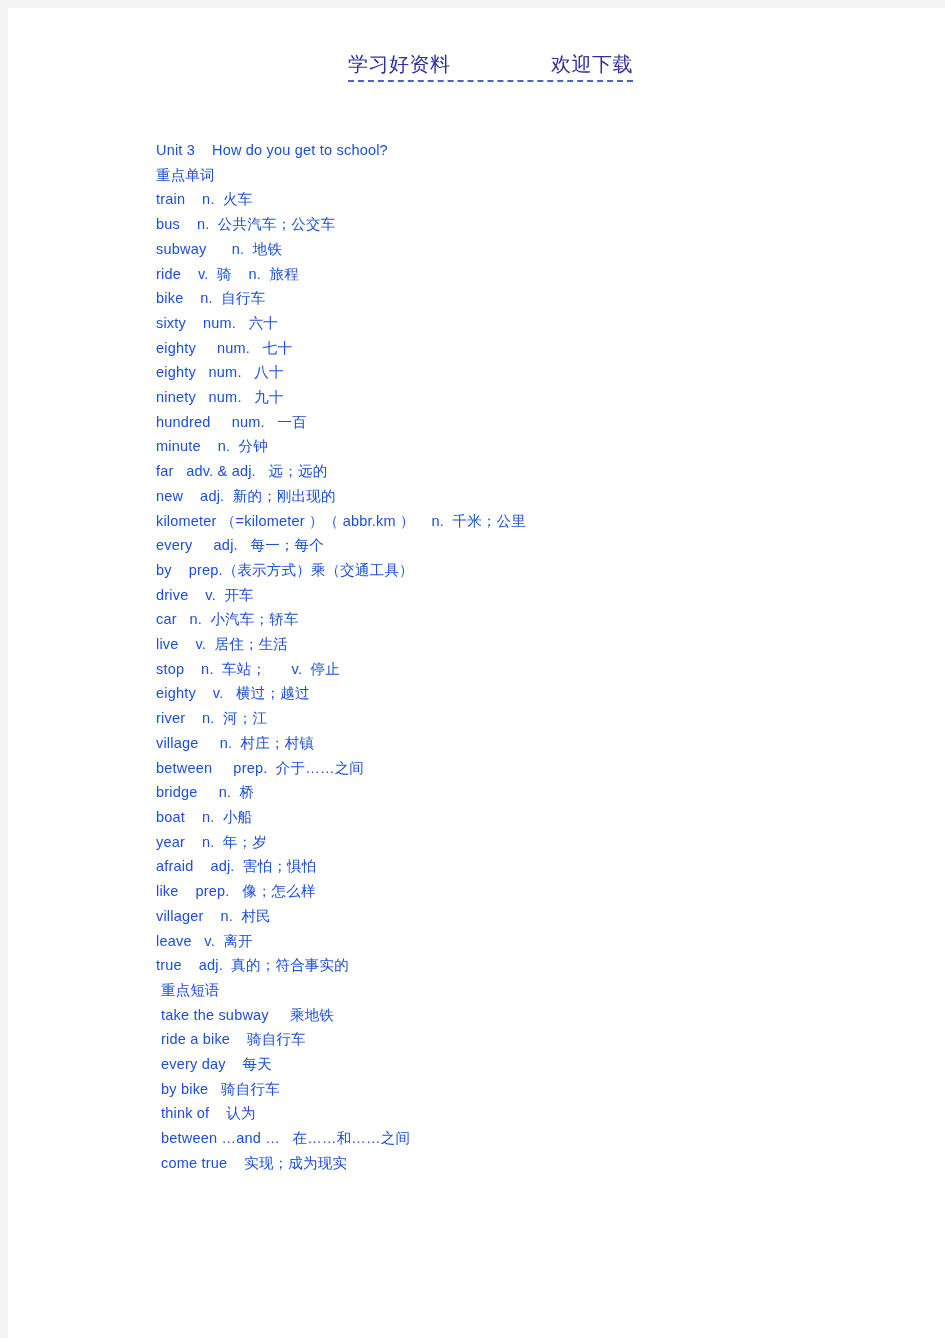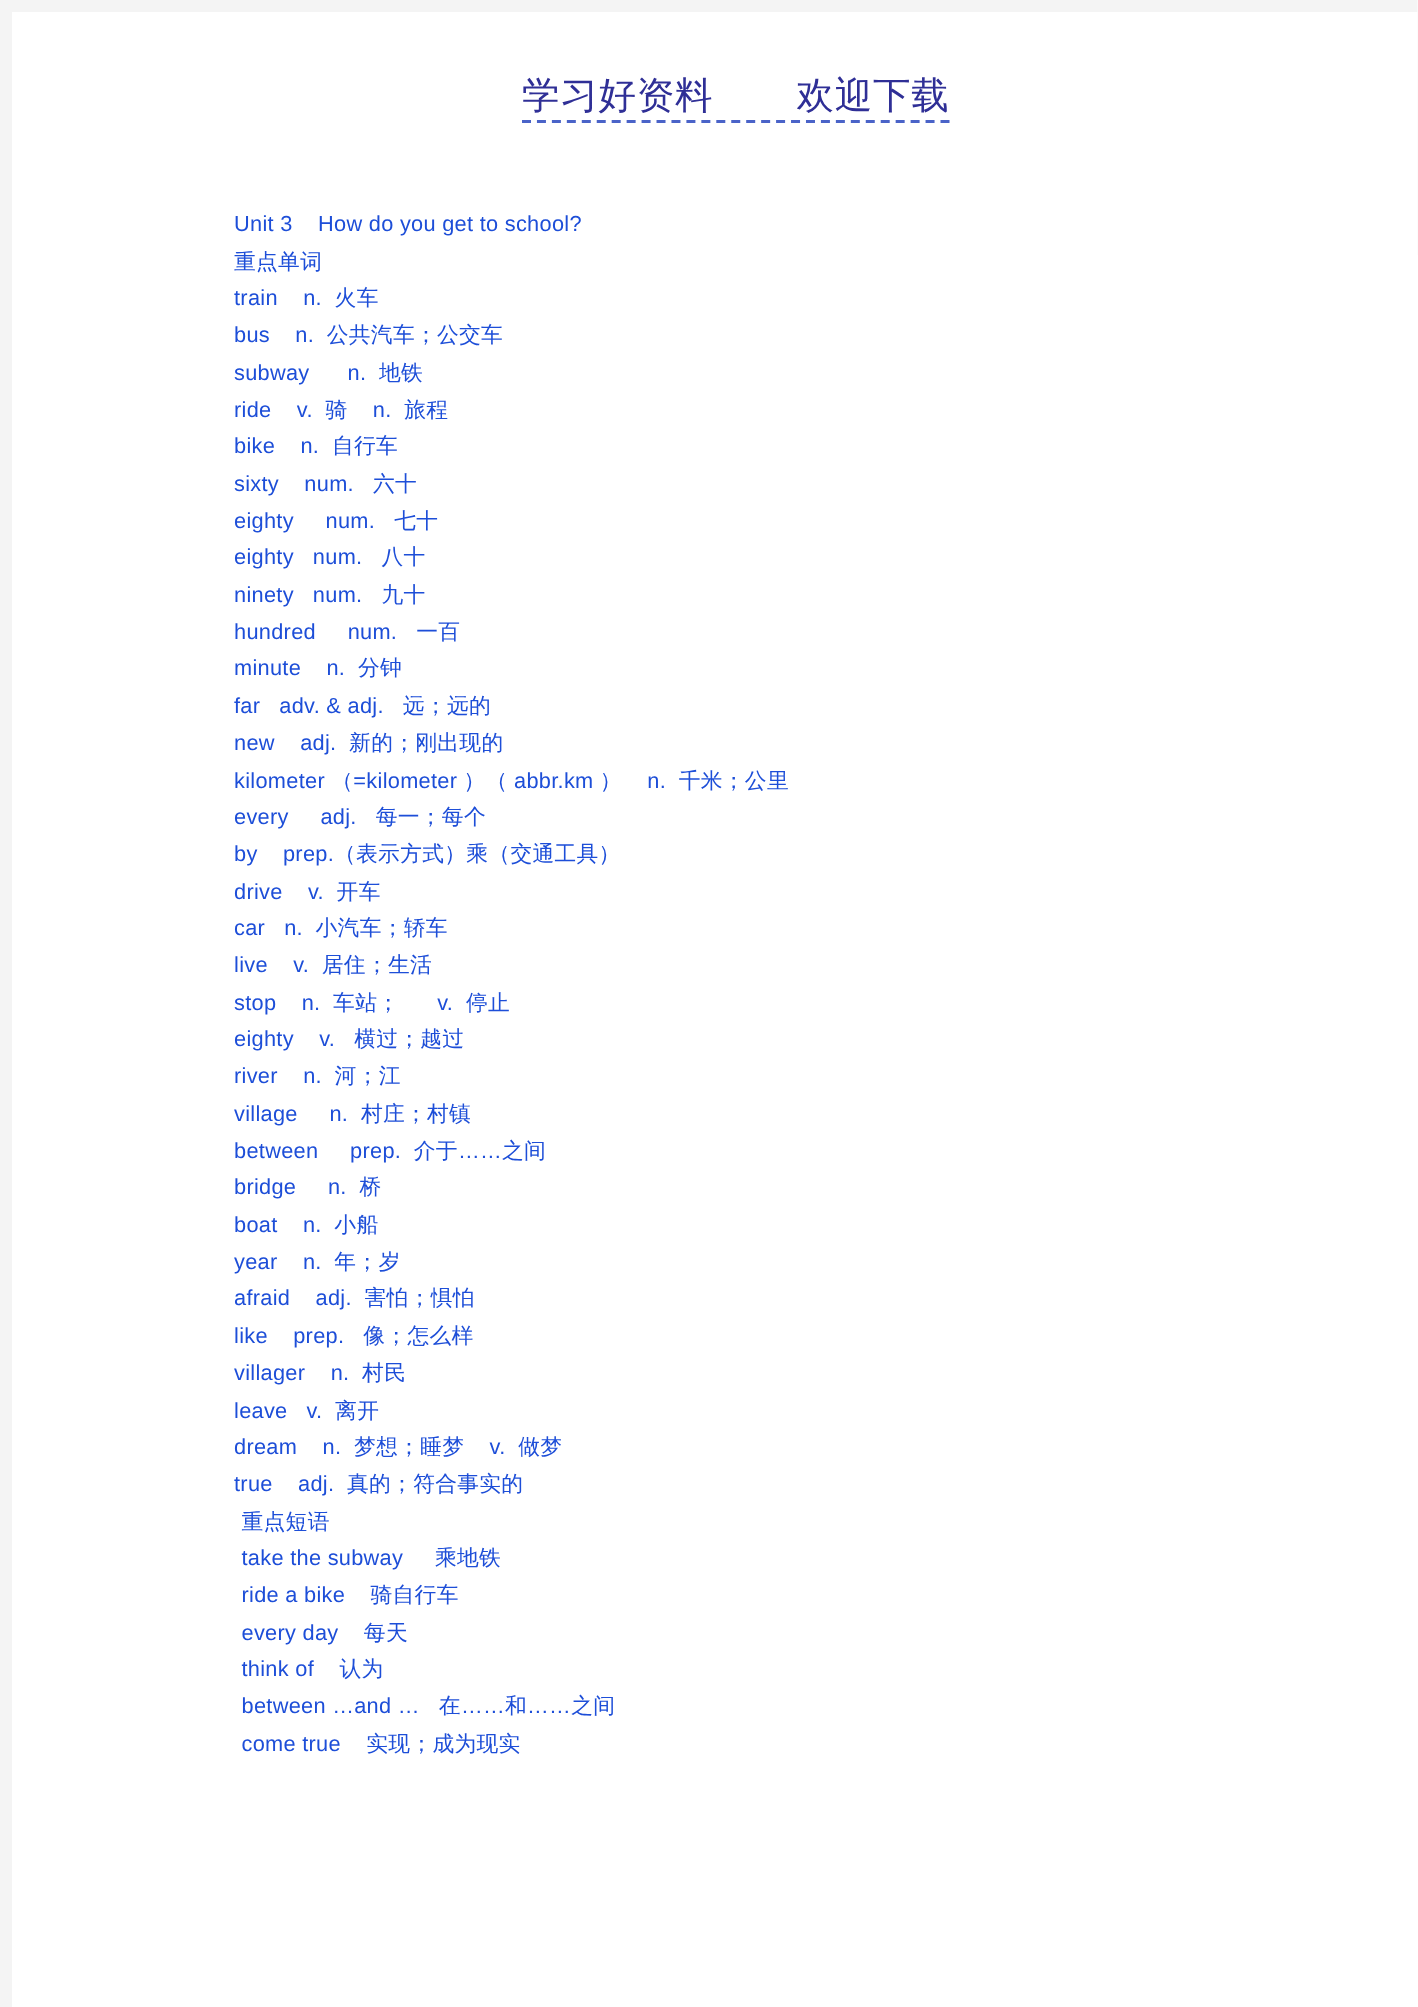--- a/index.html
+++ b/index.html
@@ -29,21 +29,21 @@
     position: absolute;
     left: 340px;
     top: 44px;
     width: 285px;
     height: 34px;
   }
   .doc-header .hdr-row {
     display: flex;
     justify-content: space-between;
     align-items: flex-end;
-    font-size: 25px;
+    font-size: 20px;
     color: #2f2f96;
     letter-spacing: 0.5px;
     line-height: 24px;
     padding-bottom: 2px;
   }
   .doc-header .hdr-rule {
     position: absolute;
     left: 0;
     right: 0;
     top: 28px;
@@ -121,26 +121,26 @@
     <div class="line">river    n.  河；江</div>
     <div class="line">village     n.  村庄；村镇</div>
     <div class="line">between     prep.  介于……之间</div>
     <div class="line">bridge     n.  桥</div>
     <div class="line">boat    n.  小船</div>
     <div class="line">year    n.  年；岁</div>
     <div class="line">afraid    adj.  害怕；惧怕</div>
     <div class="line">like    prep.   像；怎么样</div>
     <div class="line">villager    n.  村民</div>
     <div class="line">leave   v.  离开</div>
-    <div class="line">dream    n.  梦想；睡梦    v.  做梦</div>
     <div class="line">true    adj.  真的；符合事实的</div>
 
     <div class="line section"><span class="ind"></span><span class="u">重点短语</span></div>
 
     <div class="line"><span class="ind"></span><span>take the subway     乘地铁</span></div>
     <div class="line"><span class="ind"></span><span>ride a bike    骑自行车</span></div>
     <div class="line"><span class="ind"></span><span>every day    每天</span></div>
+    <div class="line"><span class="ind"></span><span>by bike   骑自行车</span></div>
     <div class="line"><span class="ind"></span><span>think of    认为</span></div>
     <div class="line"><span class="ind"></span><span>between …and …   在……和……之间</span></div>
     <div class="line"><span class="ind"></span><span>come true    实现；成为现实</span></div>
 
   </div>
 </div>
 
 </body></html>

